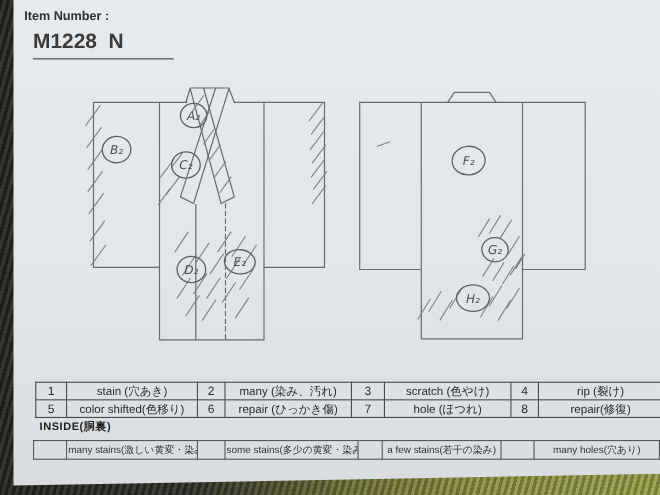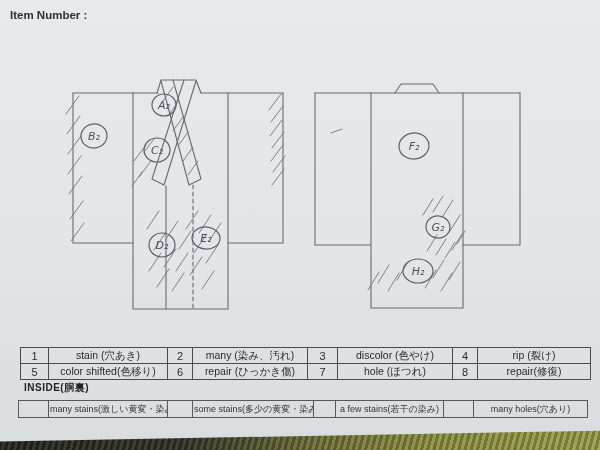--- a/index.html
+++ b/index.html
@@ -14,20 +14,21 @@
     position:absolute; inset:0;
     background:
       repeating-linear-gradient(105deg, rgba(0,0,0,.22) 0 3px, rgba(255,255,255,.07) 3px 6px),
       linear-gradient(90deg,#26261f 0%,#32322a 30%,#6f7036 52%,#8f9142 72%,#9aa04a 100%);
   }
   
   .paper {
     position:absolute; inset:0;
     background:linear-gradient(180deg,#e7eaed 0%,#e3e6e9 55%,#d9dde0 97%);
     clip-path:polygon(0 0, 100% 0, 100% 95.7%, 0 98.1%);
+    margin-left:12px;
   }
   .hdr-label { position:absolute; left:10px; top:9px; font-size:11.5px; font-weight:bold; color:#2f2f2f; }
   .hdr-value {
     position:absolute; left:18px; top:28px; width:128px; font-size:19px; font-weight:600;
     color:#3a3a3a; white-space:pre; border-bottom:1.6px solid #3c3c3c; padding-bottom:3px;
   }
   svg.diagram { position:absolute; left:0; top:60px; width:600px; height:290px; }
   .outline { stroke:#666b72; stroke-width:1.1; fill:none; stroke-linecap:round; }
   .hatch   { stroke:#7b8088; stroke-width:1;   fill:none; stroke-linecap:round; }
   .mark-circle { stroke:#5c6169; stroke-width:1.2; fill:none; }
@@ -52,20 +53,21 @@
   }
 </style>
 </head>
 <body>
 
 <div class="tatami"></div>
 
 <div class="paper">
 
   <div class="hdr-label">Item Number :</div>
+  <div class="hdr-value">M1228  N</div>
 
   <svg class="diagram" viewBox="0 60 600 290">
 
     <g>
       <path class="outline" d="M73,93 L158,93 M201,93 L283,93"></path>
       <path class="outline" d="M73,93 L73,243 L133,243"></path>
       <path class="outline" d="M283,93 L283,243 L228,243"></path>
       <path class="outline" d="M133,93 L133,309 M228,93 L228,309 M133,309 L228,309"></path>
 
       <path class="outline" d="M161,80 L196,80 M161,80 L157,93 M196,80 L201,93"></path>
@@ -154,21 +156,21 @@
       <col style="width:25px">
         <col style="width:113px">
     </colgroup>
     <tbody>
         <tr>
       <td class="code">1</td>
       <td>stain (穴あき)</td>
       <td class="code">2</td>
       <td>many (染み、汚れ)</td>
       <td class="code">3</td>
-      <td>discolor (色やけ)</td>
+      <td>scratch (色やけ)</td>
       <td class="code">4</td>
       <td>rip (裂け)</td>
     </tr>
     <tr>
       <td class="code">5</td>
       <td>color shifted(色移り)</td>
       <td class="code">6</td>
       <td>repair (ひっかき傷)</td>
       <td class="code">7</td>
       <td>hole (ほつれ)</td>

